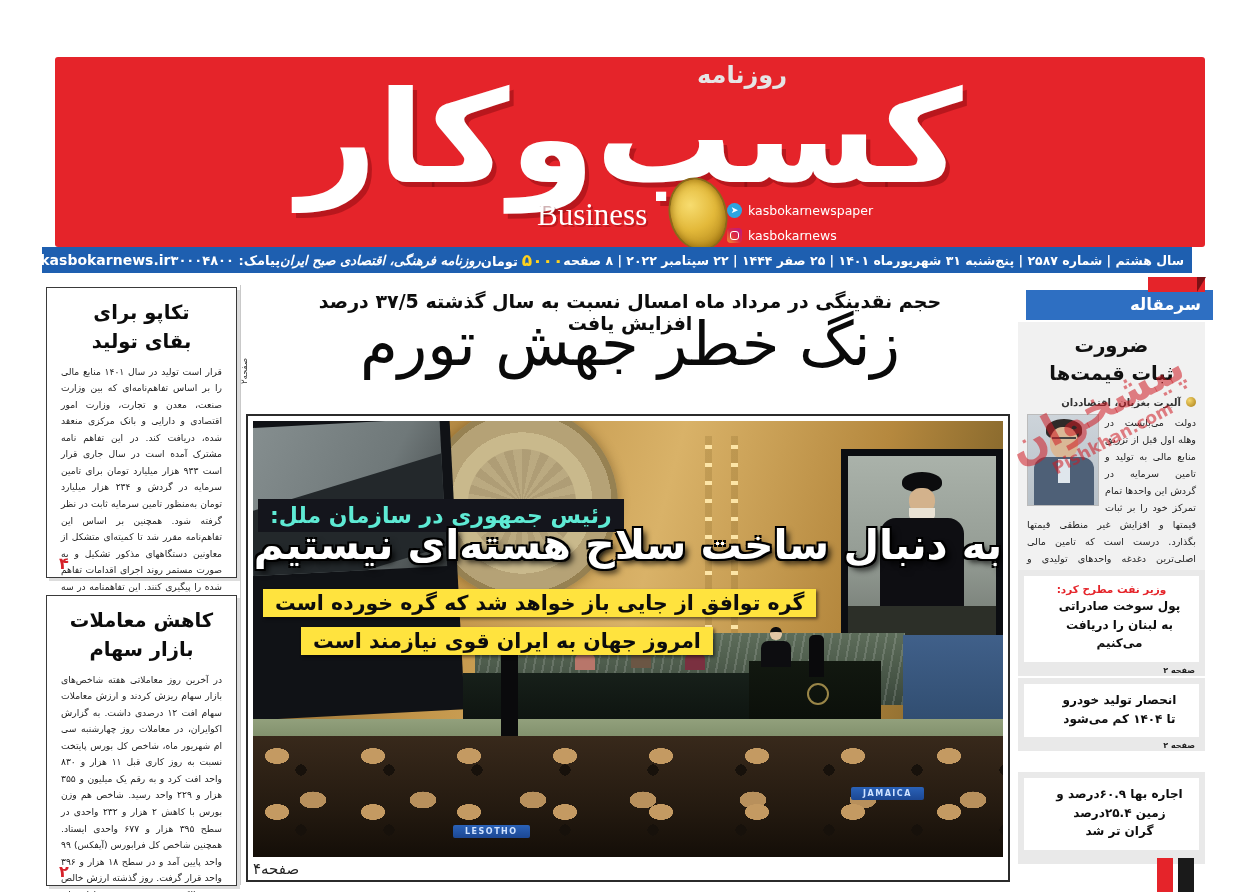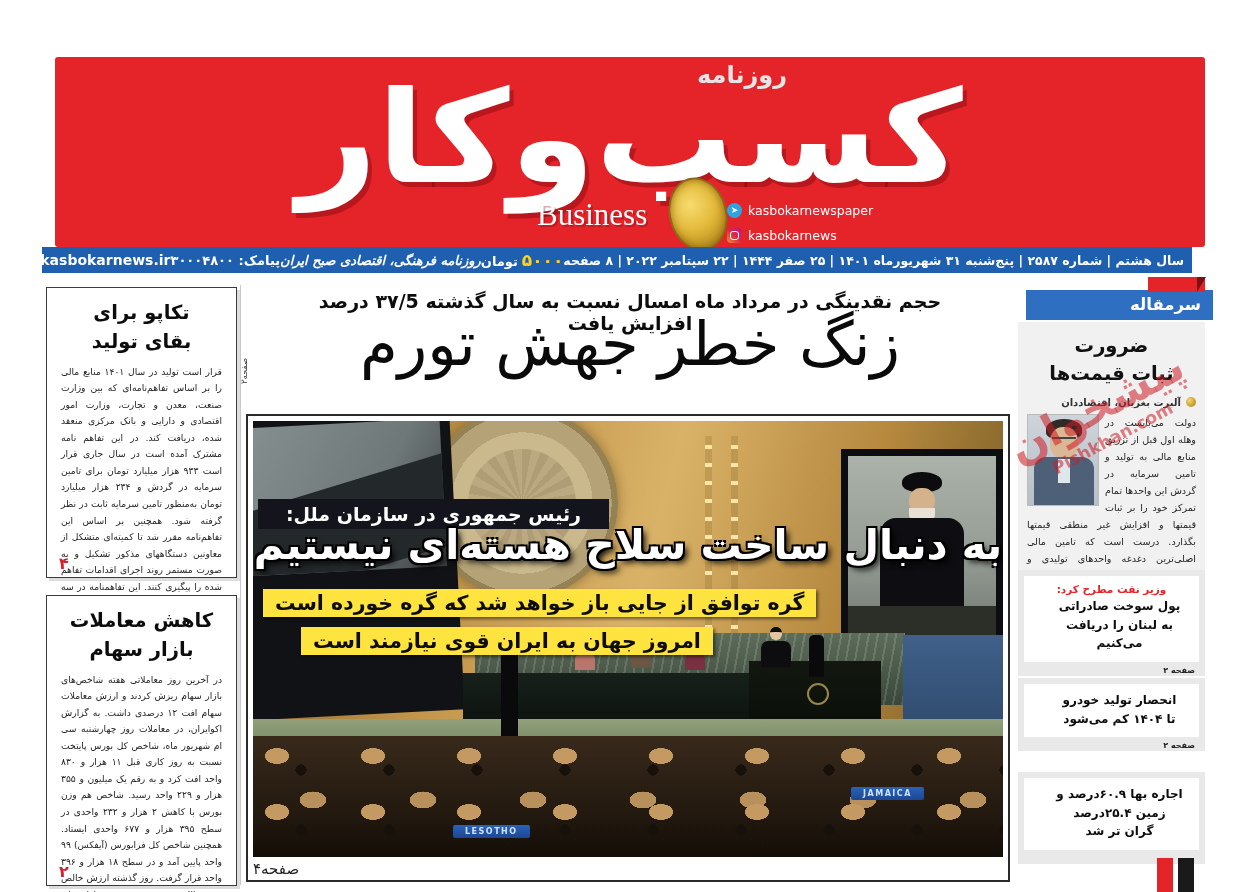--- a/index.html
+++ b/index.html
@@ -82,21 +82,21 @@
     background:
       radial-gradient(ellipse 20px 13px at 24px 20px, #c49a62 60%, transparent 61%),
       radial-gradient(circle 8px at 48px 34px, #17110b 70%, transparent 71%),
       radial-gradient(ellipse 22px 14px at 60px 64px, #b8905c 60%, transparent 61%),
       radial-gradient(circle 9px at 20px 78px, #1d150d 70%, transparent 71%),
       linear-gradient(180deg,#38291b 0%,#241a10 60%,#140e08 100%);
     background-size:96px 56px, 88px 60px, 110px 72px, 94px 66px, 100% 100%; }
   .plate { position:absolute; z-index:5; background:linear-gradient(#2a62b8,#1c4793); color:#cfe2ff; font-size:8px; font-weight:bold; letter-spacing:1.5px; padding:2px 12px; border-radius:2px; }
   .plate.p1 { left:200px; top:404px; } .plate.p2 { left:598px; top:366px; }
 
-  .ov-label { position:absolute; left:5px; top:78px; background:#14151c; color:#ffffff; font-size:19px; font-weight:bold; padding:4px 28px; direction:rtl; z-index:6; }
+  .ov-label { position:absolute; left:5px; top:78px; background:#14151c; color:#5eead4; font-size:22px; font-weight:bold; padding:4px 12px; direction:rtl; z-index:6; }
   .ov-headline { position:absolute; left:0; width:100%; top:100px; text-align:center; color:#fff; font-size:41px; font-weight:bold; direction:rtl; z-index:6;
     text-shadow:2px 2px 0 #000,-2px 2px 0 #000,2px -2px 0 #000,-2px -2px 0 #000,4px 4px 6px rgba(0,0,0,.9); }
   .ov-sub { position:absolute; background:#ffe33e; color:#0d0d0d; font-size:20.5px; font-weight:bold; padding:2px 12px; direction:rtl; z-index:6; box-shadow:2px 2px 3px rgba(0,0,0,.5); }
   .ov-sub.l1 { left:10px; top:168px; } .ov-sub.l2 { left:48px; top:206px; }
 
   
   .corner-tab { position:absolute; left:1148px; top:277px; width:57px; height:15px; background:#e5242a; z-index:2; }
   .corner-tab::after { content:""; position:absolute; right:-1px; top:0; border-left:9px solid #7c1115; border-bottom:15px solid transparent; }
   .sec-head { position:absolute; left:1018px; top:290px; width:187px; height:30px; background:#2e6fc2; color:#fff; font-size:16.5px; font-weight:bold; line-height:30px; padding-right:12px; direction:rtl;margin-left:8px; }
   .editorial { position:absolute; left:1018px; top:322px; width:187px; height:274px; background:#f1f1f1; padding:8px 9px; direction:rtl; }

